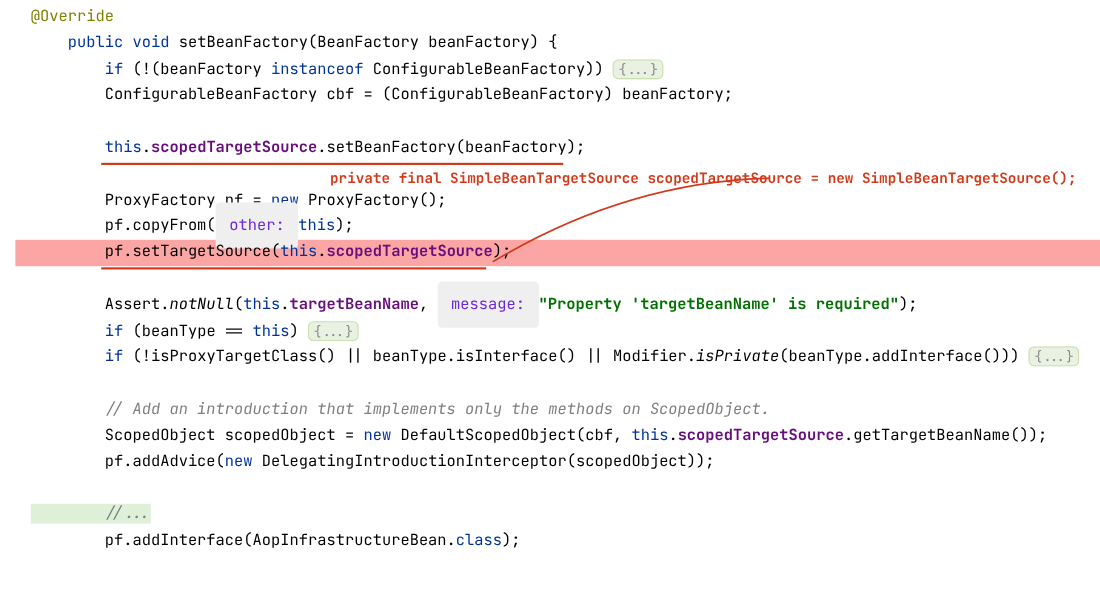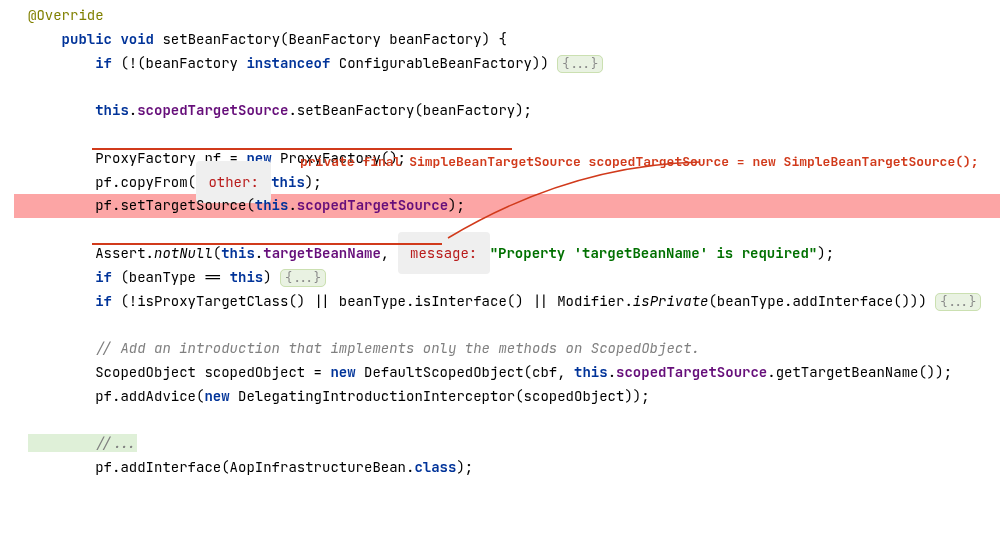--- a/index.html
+++ b/index.html
@@ -1,42 +1,43 @@
 <!DOCTYPE html>
 <html><head>
 <meta charset="utf-8">
 <style>
   html,body{margin:0;padding:0;background:#fff;font-family:"JetBrains Mono","Consolas","Menlo",monospace;font-size:14px;line-height:1.7;overflow:hidden}
   .editor{width:1000px;height:544px;position:relative;padding:4px 0 0 14px;box-sizing:border-box;color:#000}
   .line{white-space:pre;padding-left:14px}
   .hl{background:#fca5a5}
   .hl-green{background:#dff0d8}
-  .kw{color:#003399;font-weight:bold}
+  .kw{color:#003399;font-weight:normal}
   .ann{color:#808000}
   .str{color:#007000;font-weight:bold}
   .fld{color:#660e7a;font-weight:bold}
   .cmt{color:#808080;font-style:italic}
-  .hint{color:#b91c1c;font-style:normal;background:#efefef;border-radius:4px;padding:12px 4px}
+  .hint{color:#6d28d9;font-style:normal;background:#efefef;border-radius:4px;padding:12px 4px}
   .fold{color:#888;background:#e9f2e2;border:1px solid #cbe0b1;border-radius:5px;padding:0 4px;font-size:12px}
   .callout{position:absolute;color:#d13a1b;font-weight:bold;font-size:13px;white-space:nowrap}
   .uline1{position:absolute;height:2px;background:#d13a1b}
   .uline3{position:absolute;height:2px;background:#d13a1b}
   svg.arrow{position:absolute;pointer-events:none}
 </style>
 </head>
 <body>
 
 <div class="editor">
 
 <div class="line"><span class="ann">@Override</span></div>
 
 <div class="line">    <span class="kw">public</span> <span class="kw">void</span><span> setBeanFactory(BeanFactory beanFactory) {</span></div>
 
 <div class="line">        <span class="kw">if</span><span> (!(beanFactory </span><span class="kw">instanceof</span><span> ConfigurableBeanFactory)) </span><span class="fold">{...}</span></div>
 
+<div class="line">        ConfigurableBeanFactory cbf = (ConfigurableBeanFactory) beanFactory;</div>
 
 <div class="line"> </div>
 
 <div class="line">        <span class="kw">this</span>.<span class="fld">scopedTargetSource</span><span>.setBeanFactory(beanFactory);</span></div>
 
 <div class="line"> </div>
 
 <div class="line"><span>        ProxyFactory pf = </span><span class="kw">new</span><span> ProxyFactory();</span></div>
 
 <div class="line"><span>        pf.copyFrom(</span><span class="hint"> other: </span><span class="kw">this</span><span>);</span></div>

